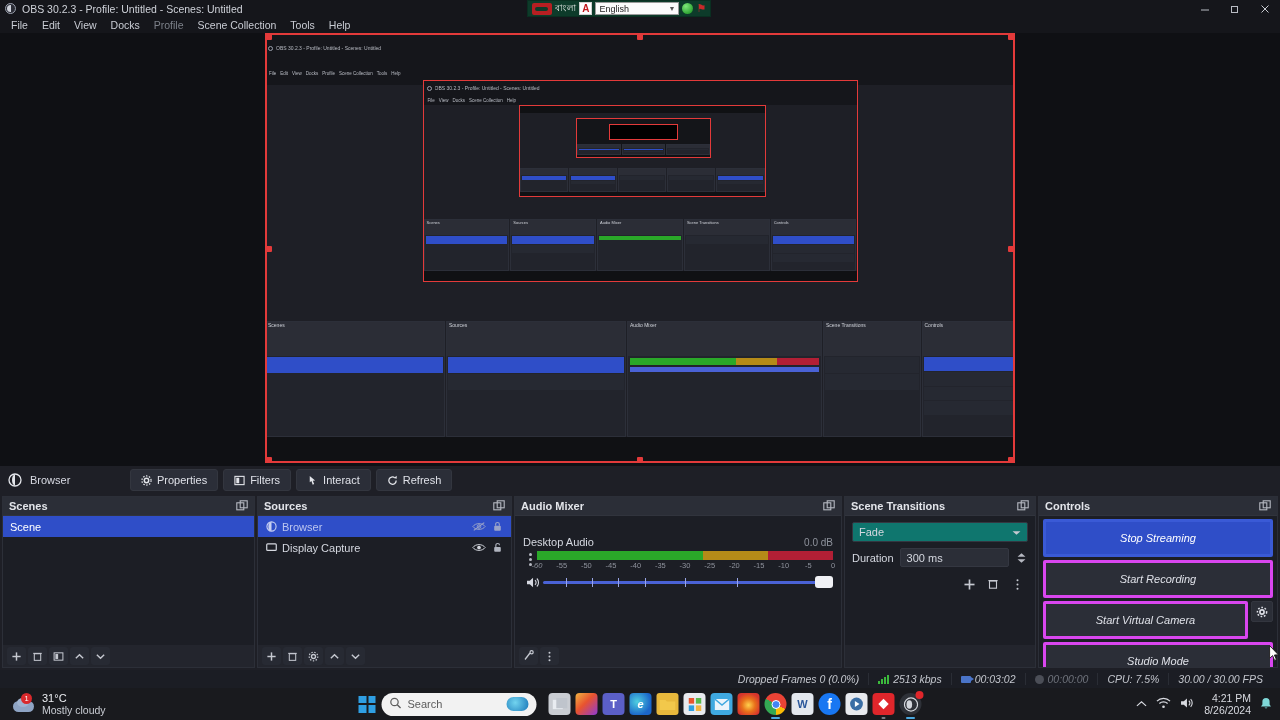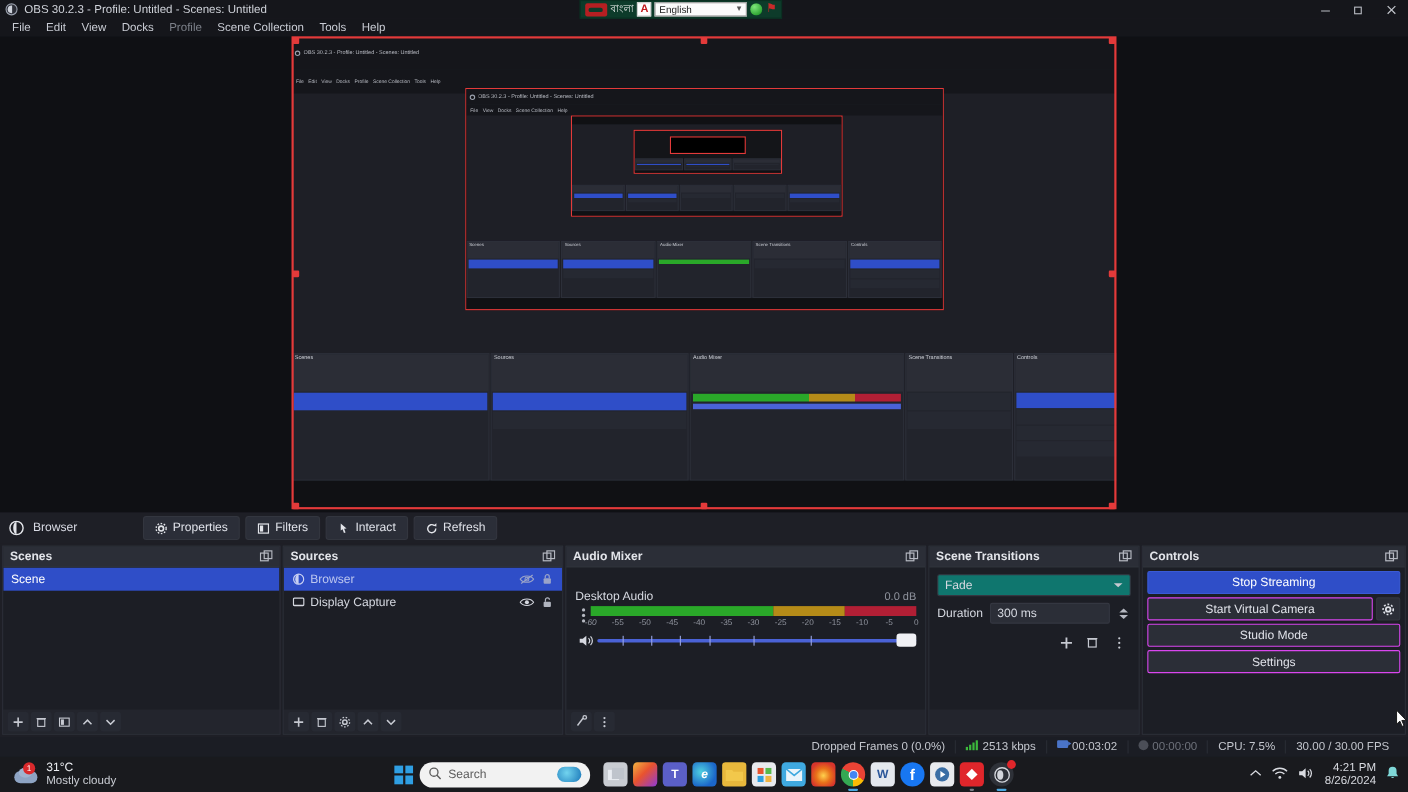--- a/index.html
+++ b/index.html
@@ -189,38 +189,38 @@
     display: flex; align-items: center; padding: 0 6px; font-size: 11px; color: #d5d8e0;
   }
   .tr-arrows { width: 13px; display: flex; flex-direction: column; align-items: center; color: #b6b9c2; font-size: 7px; line-height: 8px; }
   .tr-btnrow { display: flex; justify-content: flex-end; align-items: center; gap: 6px; margin-top: 8px; padding-right: 2px; }
   .tr-ic { width: 18px; height: 18px; display: flex; align-items: center; justify-content: center; color: #c6c9d1; font-size: 14px; }
 
   
   .ctl-wrap { padding: 3px 4px; display: flex; flex-direction: column; gap: 3px; }
   .ctl-row { display: flex; gap: 3px; }
   .ctl-btn {
-    flex: 1; height: 21px; display: flex; align-items: center; justify-content: center;
-    background: #2b2e37; border: 1px solid #d946ef; border-radius: 2px;
-    font-size: 11px; color: #dfe1e8;
+    flex: 1; height: 38px; display: flex; align-items: center; justify-content: center;
+    background: #2b2e37; border: 3px solid #d946ef; border-radius: 2px;
+    font-size: 11px; color: #dfe1e8; font-style: italic;
   }
   .ctl-btn.primary { background: #2f4ec8; border-color: #3a5ad6; color: #fff; }
   .ctl-btn.hover { background: #3a3d47; border-color: #474b57; }
   .ctl-gear {
     width: 22px; height: 21px; display: flex; align-items: center; justify-content: center;
     background: #2b2e37; border: 1px solid #33363f; border-radius: 2px; color: #dfe1e8;
   }
 
   
   .statusbar {
     position: absolute; left: 0; top: 670px; width: 1280px; height: 18px;
     background: #1b1d24; display: flex; align-items: center; justify-content: flex-end;
     padding-right: 8px; gap: 0; font-size: 10.5px; color: #c3c6cd;
   }
-  .sb-sec { display: flex; align-items: flex-start; gap: 4px; padding: 0 9px; border-left: 1px solid #2a2d35; height: 12px; }
+  .sb-sec { display: flex; align-items: center; gap: 4px; padding: 0 9px; border-left: 1px solid #2a2d35; height: 12px; font-style: italic; }
   .sb-sec:first-child { border-left: none; }
   .sb-dim { color: #6e727b; }
   .sb-bars { display: flex; align-items: flex-end; gap: 1px; height: 9px; }
   .sb-bars i { width: 2px; background: #3cba3c; display: block; }
   .sb-rec { width: 9px; height: 9px; border-radius: 50%; background: #4b4e57; }
   .sb-cam { width: 10px; height: 7px; border-radius: 1px; background: #4a74c8; position: relative; }
   .sb-cam::after { content:""; position:absolute; right:-3px; top:1px; border-left:3px solid #4a74c8; border-top:2px solid transparent; border-bottom:2px solid transparent; }
 
   
   .taskbar {
@@ -809,20 +809,23 @@
               <rect x="4.2" y="0.8" width="7" height="7" fill="none" stroke="#b6b9c2" stroke-width="1.1"></rect>
             </svg>
         </div>
       </div>
       <div class="dock-body">
         <div class="ctl-wrap">
           <div class="ctl-row">
               <div class="ctl-btn primary">Stop Streaming</div>
             </div>
           <div class="ctl-row">
+              <div class="ctl-btn">Start Recording</div>
+            </div>
+          <div class="ctl-row">
             <div class="ctl-btn">Start Virtual Camera</div>
             <div class="ctl-gear">
               <svg width="12" height="12" viewBox="0 0 12 12">
                   <circle cx="6" cy="6" r="2.1" fill="none" stroke="#dfe1e8" stroke-width="1.6"></circle>
                   <circle cx="6" cy="6" r="4.6" fill="none" stroke="#dfe1e8" stroke-width="1.5" stroke-dasharray="1.7 1.7"></circle>
                 </svg>
             </div>
           </div>
           <div class="ctl-row">
               <div class="ctl-btn">Studio Mode</div>

